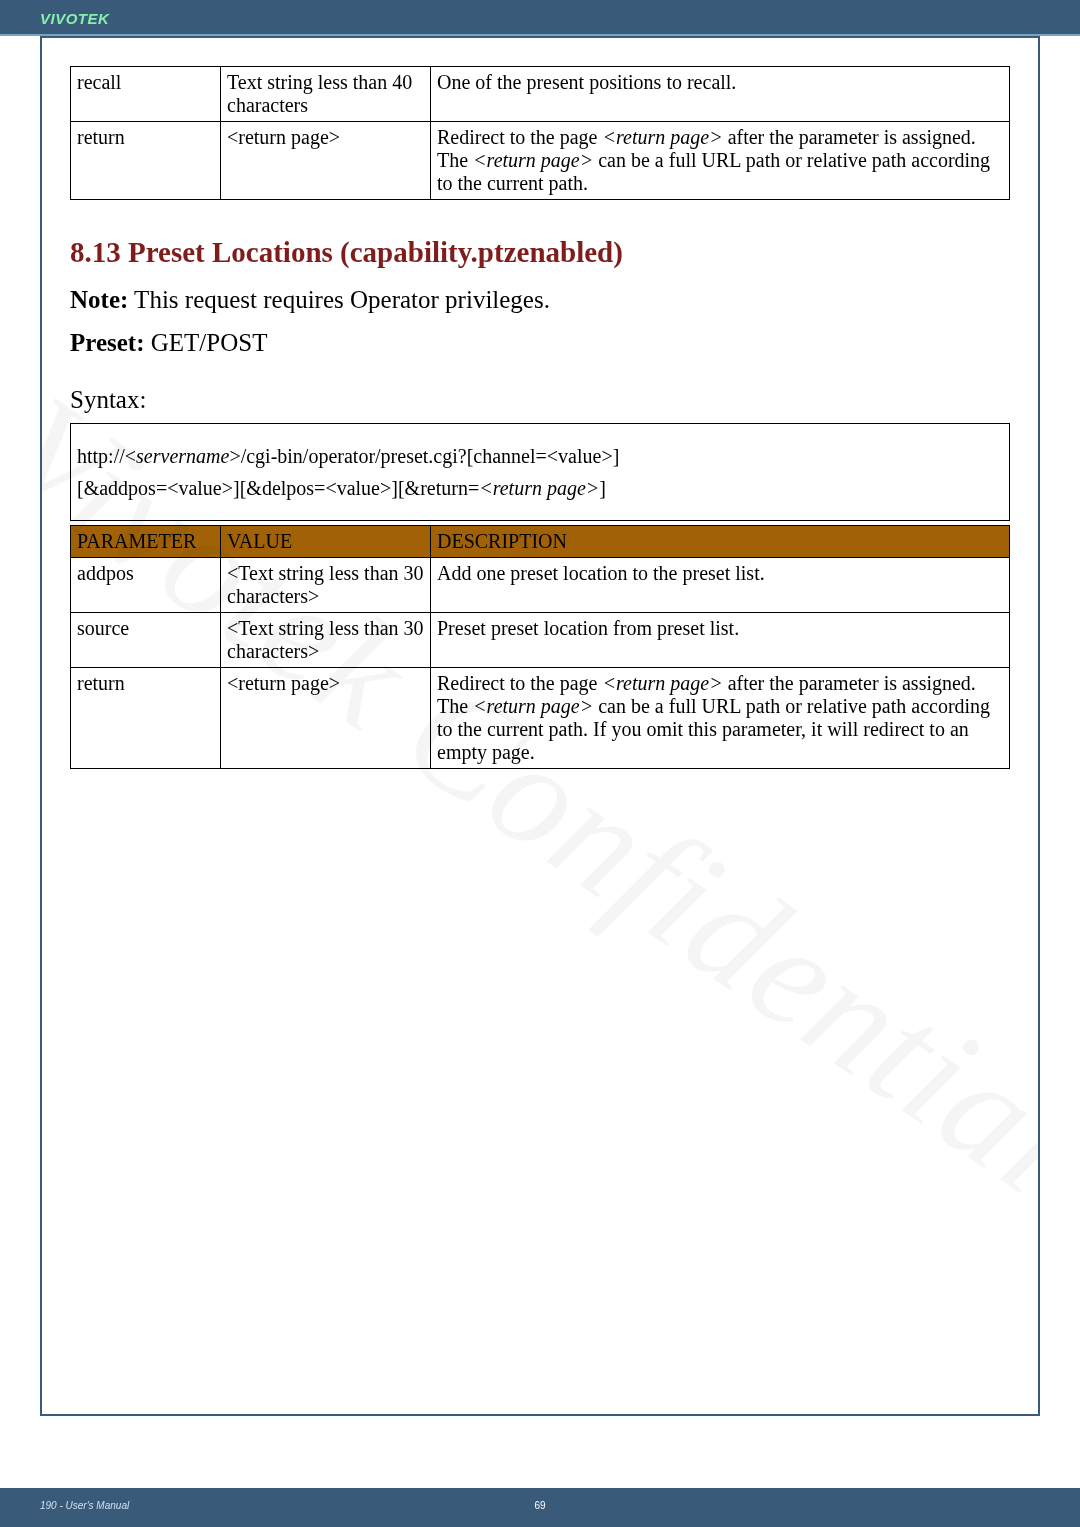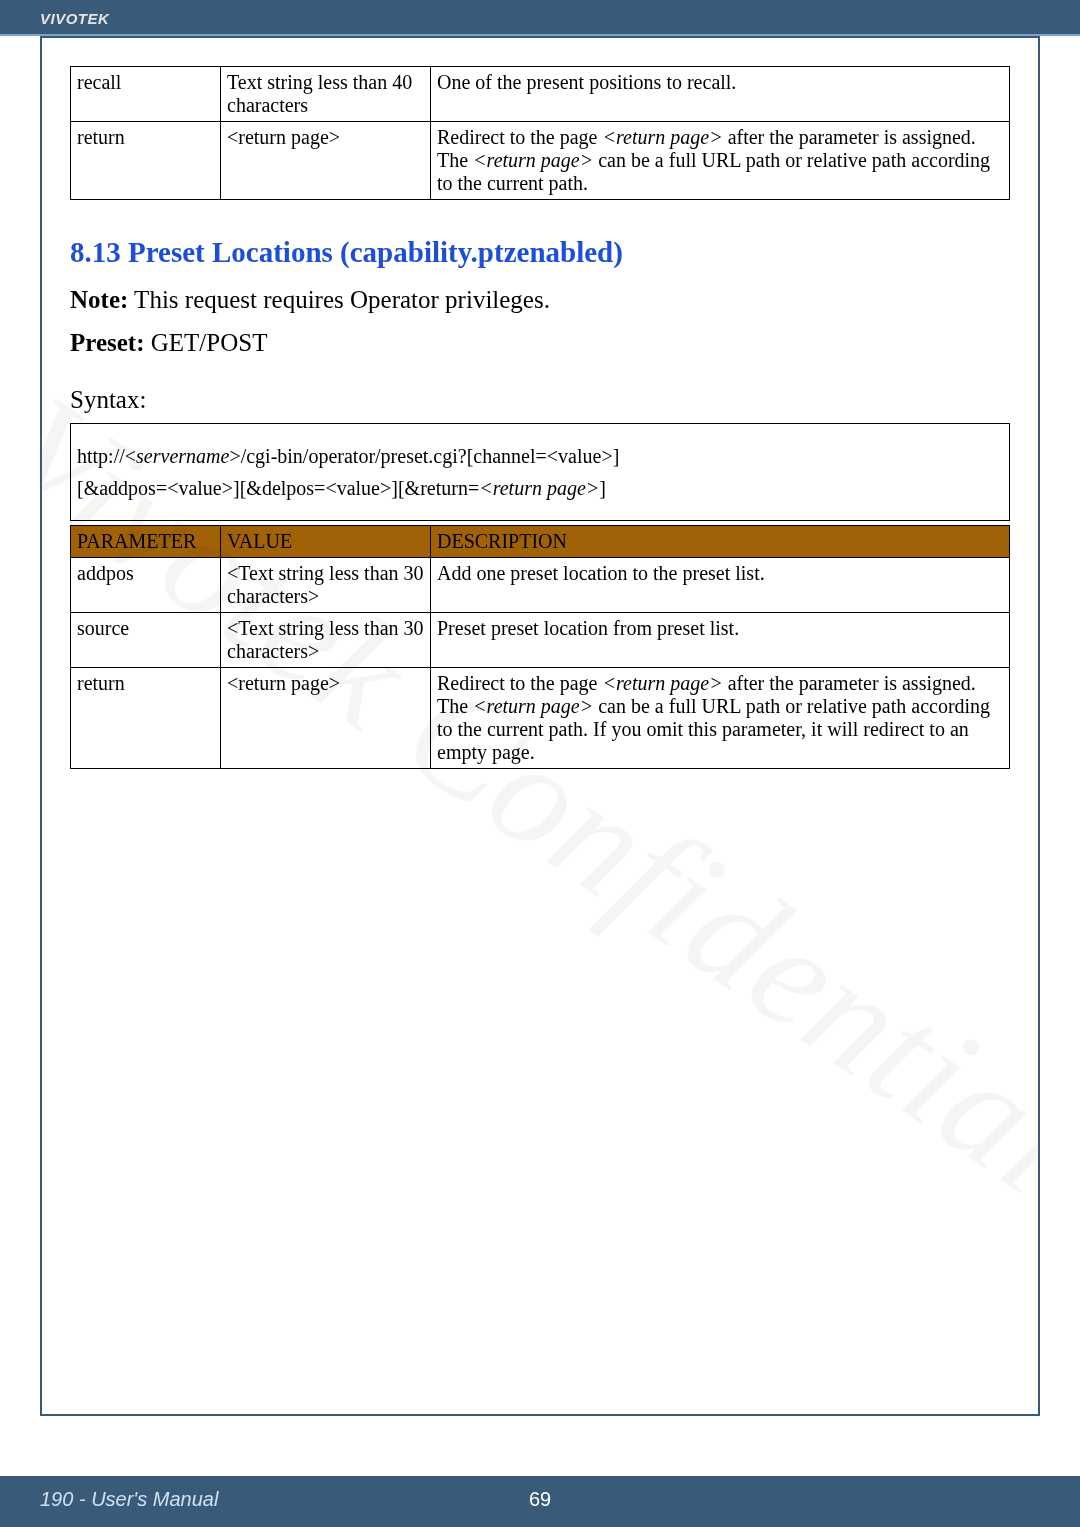--- a/index.html
+++ b/index.html
@@ -5,21 +5,21 @@
   * { box-sizing: border-box; margin: 0; padding: 0; }
   html, body { width: 1080px; height: 1527px; }
   body {
     font-family: "Times New Roman", Times, serif;
     background: #fff;
     color: #000;
     position: relative;
   }
   .header-bar {
     background: #3a5a7a;
-    color: #e5e5e5;
+    color: #86efac;
     padding: 10px 40px 6px 40px;
     border-bottom: 2px solid #7aa5c5;
   }
   .header-brand {
     font-family: Arial, Helvetica, sans-serif;
     font-weight: bold;
     font-style: italic;
     font-size: 15px;
     letter-spacing: 0.5px;
   }
@@ -47,21 +47,21 @@
   }
   table.doc th {
     background: #a16207;
   }
   .col-p { width: 150px; }
   .col-v { width: 210px; }
   .h2 {
     font-family: "Times New Roman", Times, serif;
     font-weight: bold;
     font-size: 29px;
-    color: #1d4ed8;
+    color: #7f1d1d;
     margin: 36px 0 12px 0;
   }
   .body-text {
     font-size: 25px;
     line-height: 1.55;
     margin: 4px 0;
   }
   .syntax-label { margin-top: 18px; font-family: Liberation Serif, serif; }
   .syntax-box {
     border: 1px solid #000;
@@ -71,21 +71,21 @@
     margin-bottom: 4px;
   }
   .italic { font-style: italic; }
   .footer-bar {
     position: absolute;
     left: 0; right: 0; bottom: 0;
     background: #3a5a7a;
     color: #cfe0ef;
     font-family: Arial, Helvetica, sans-serif;
     font-style: italic;
-    font-size: 20px;
+    font-size: 10px;
     padding: 12px 40px 16px 40px;
     display: flex;
     justify-content: space-between;
   }
   .page-num {
     color: #fff;
     font-style: normal;
     position: absolute;
     left: 50%;
     transform: translateX(-50%);

